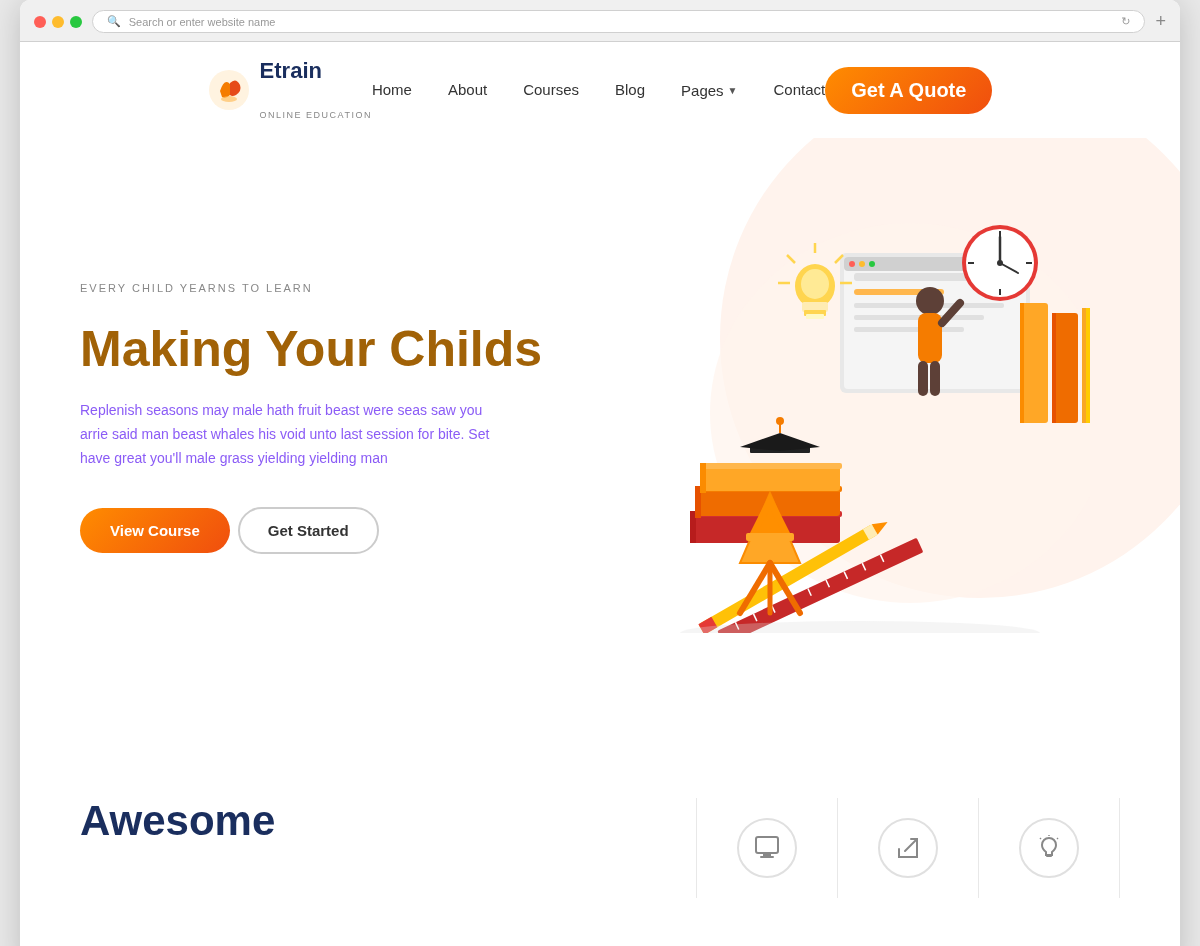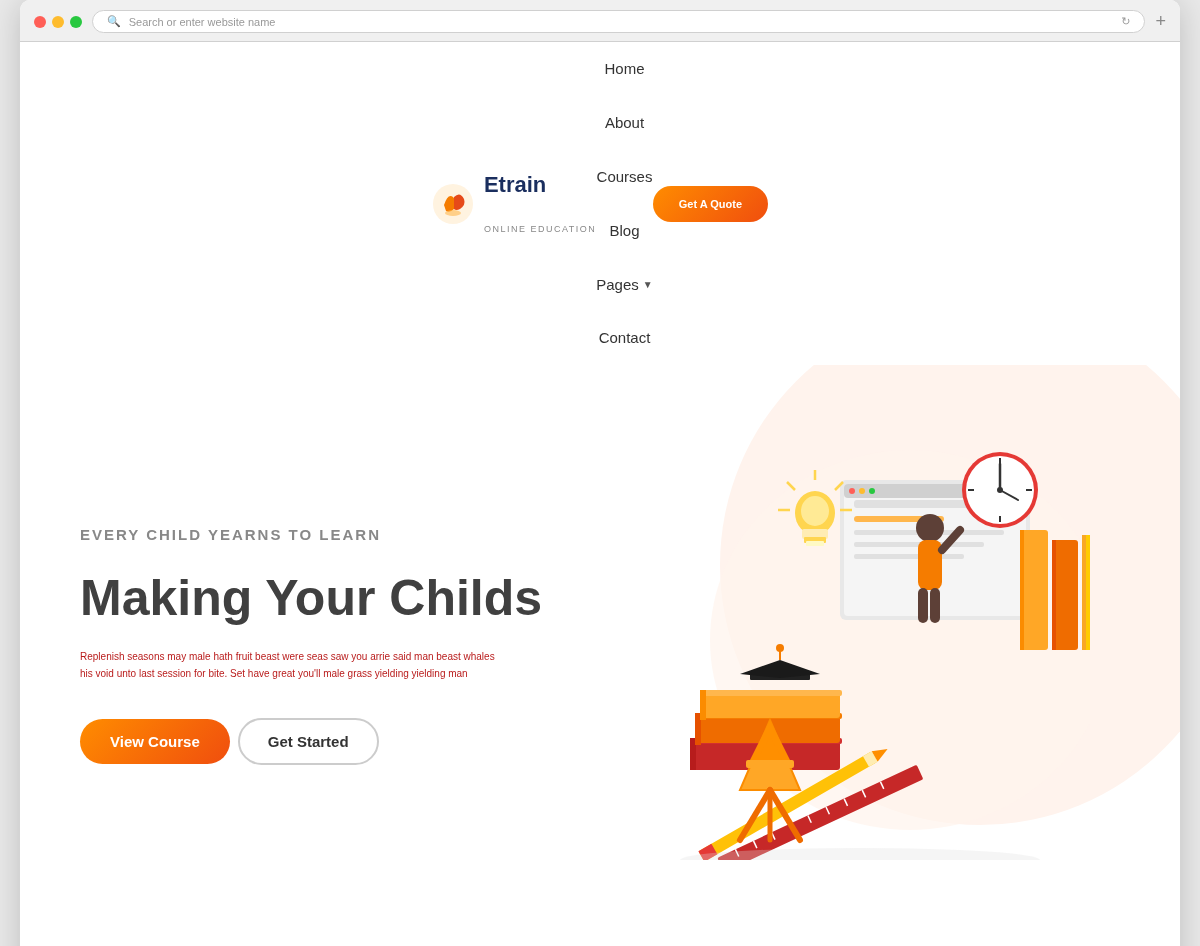--- a/index.html
+++ b/index.html
@@ -119,21 +119,20 @@
       letter-spacing: 1.5px;
       font-weight: 500;
       margin-top: 28px;
     }
 
     .nav-links {
       display: flex;
       align-items: center;
       gap: 36px;
       list-style: none;
-      flex-direction: column;
     }
 
     .nav-links li a {
       text-decoration: none;
       color: #333;
       font-size: 15px;
       font-weight: 500;
     }
 
     .pages-link {
@@ -146,21 +145,21 @@
       font-size: 10px;
       color: #555;
     }
 
     .cta-btn {
       background: linear-gradient(135deg, #ff8c00, #f04e0e);
       color: #fff;
       border: none;
       padding: 12px 26px;
       border-radius: 30px;
-      font-size: 11px;
+      font-size: 20px;
       font-weight: 600;
       cursor: pointer;
       white-space: nowrap;
     }
 
     
     .hero {
       display: flex;
       align-items: center;
       padding: 40px 60px 60px;
@@ -180,39 +179,39 @@
       z-index: 0;
     }
 
     .hero-left {
       flex: 1;
       z-index: 2;
       max-width: 520px;
     }
 
     .hero-eyebrow {
-      font-size: 15px;
+      font-size: 11px;
       letter-spacing: 2px;
       color: #888;
-      font-weight: 700;
+      font-weight: 400;
       margin-bottom: 28px;
       text-transform: uppercase;
     }
 
     .hero-title {
       font-size: 50px;
       font-weight: 800;
-      color: #404040;
+      color: #a16207;
       line-height: 1.1;
       margin-bottom: 22px;
     }
 
     .hero-desc {
-      font-size: 10px;
-      color: #b91c1c;
+      font-size: 14px;
+      color: #8b5cf6;
       line-height: 1.7;
       margin-bottom: 36px;
       max-width: 420px;
     }
 
     .hero-buttons {
       display: flex;
       gap: 8px;
       align-items: center;
     }

